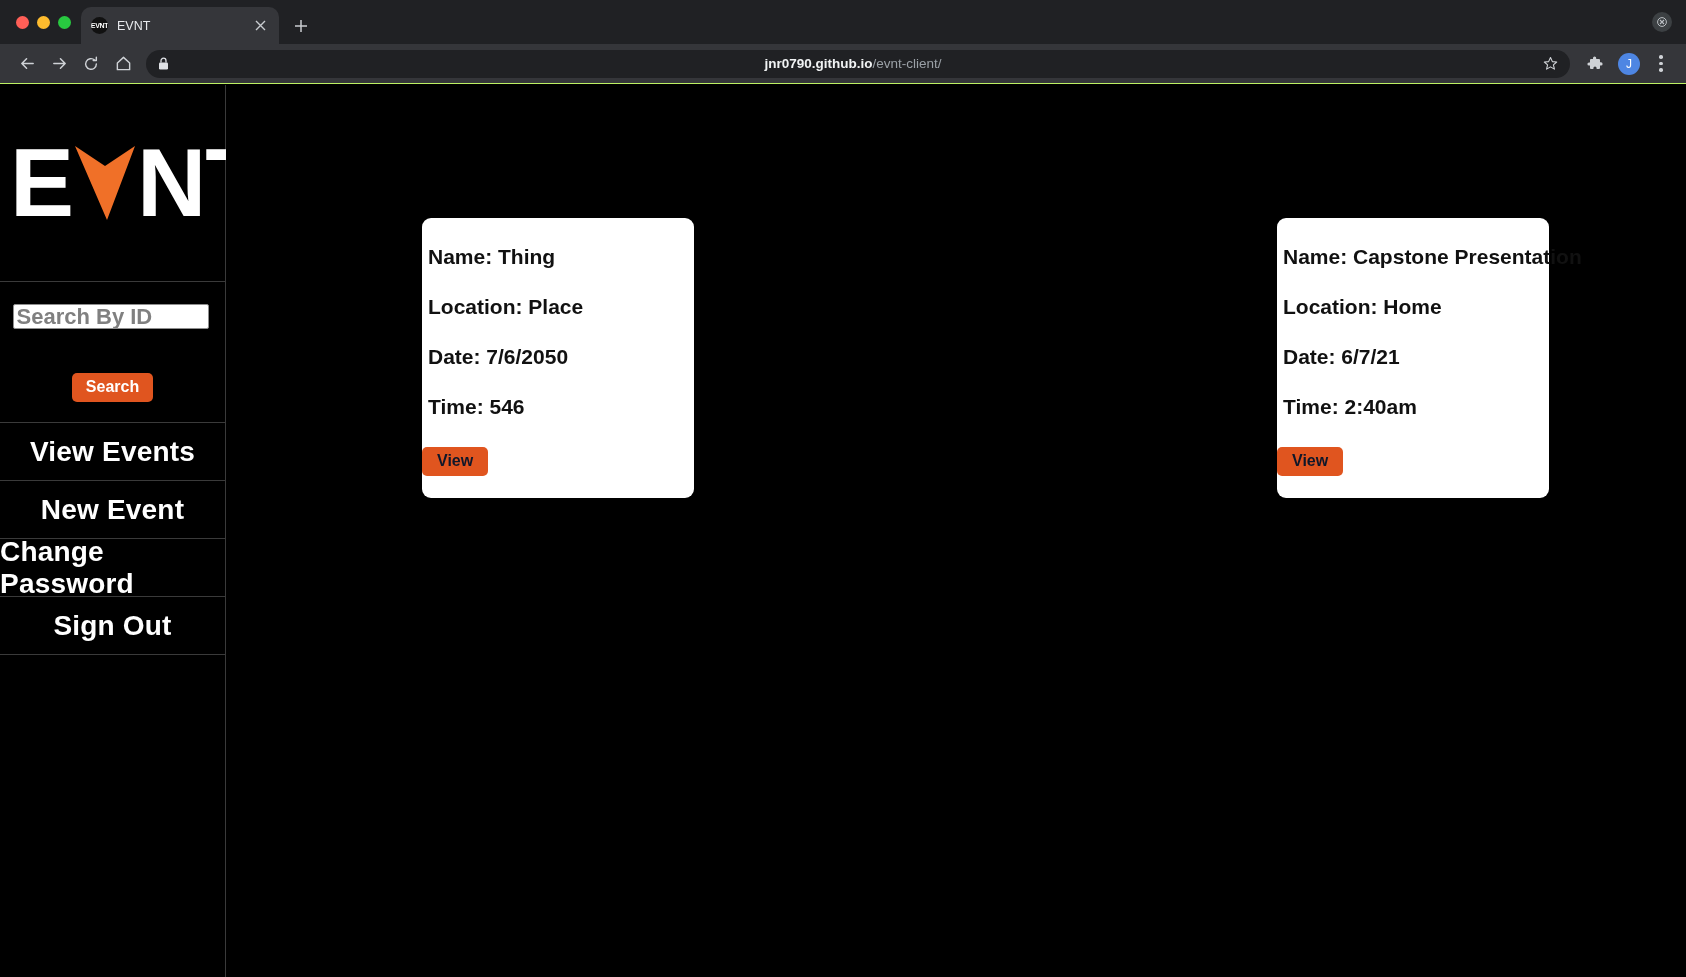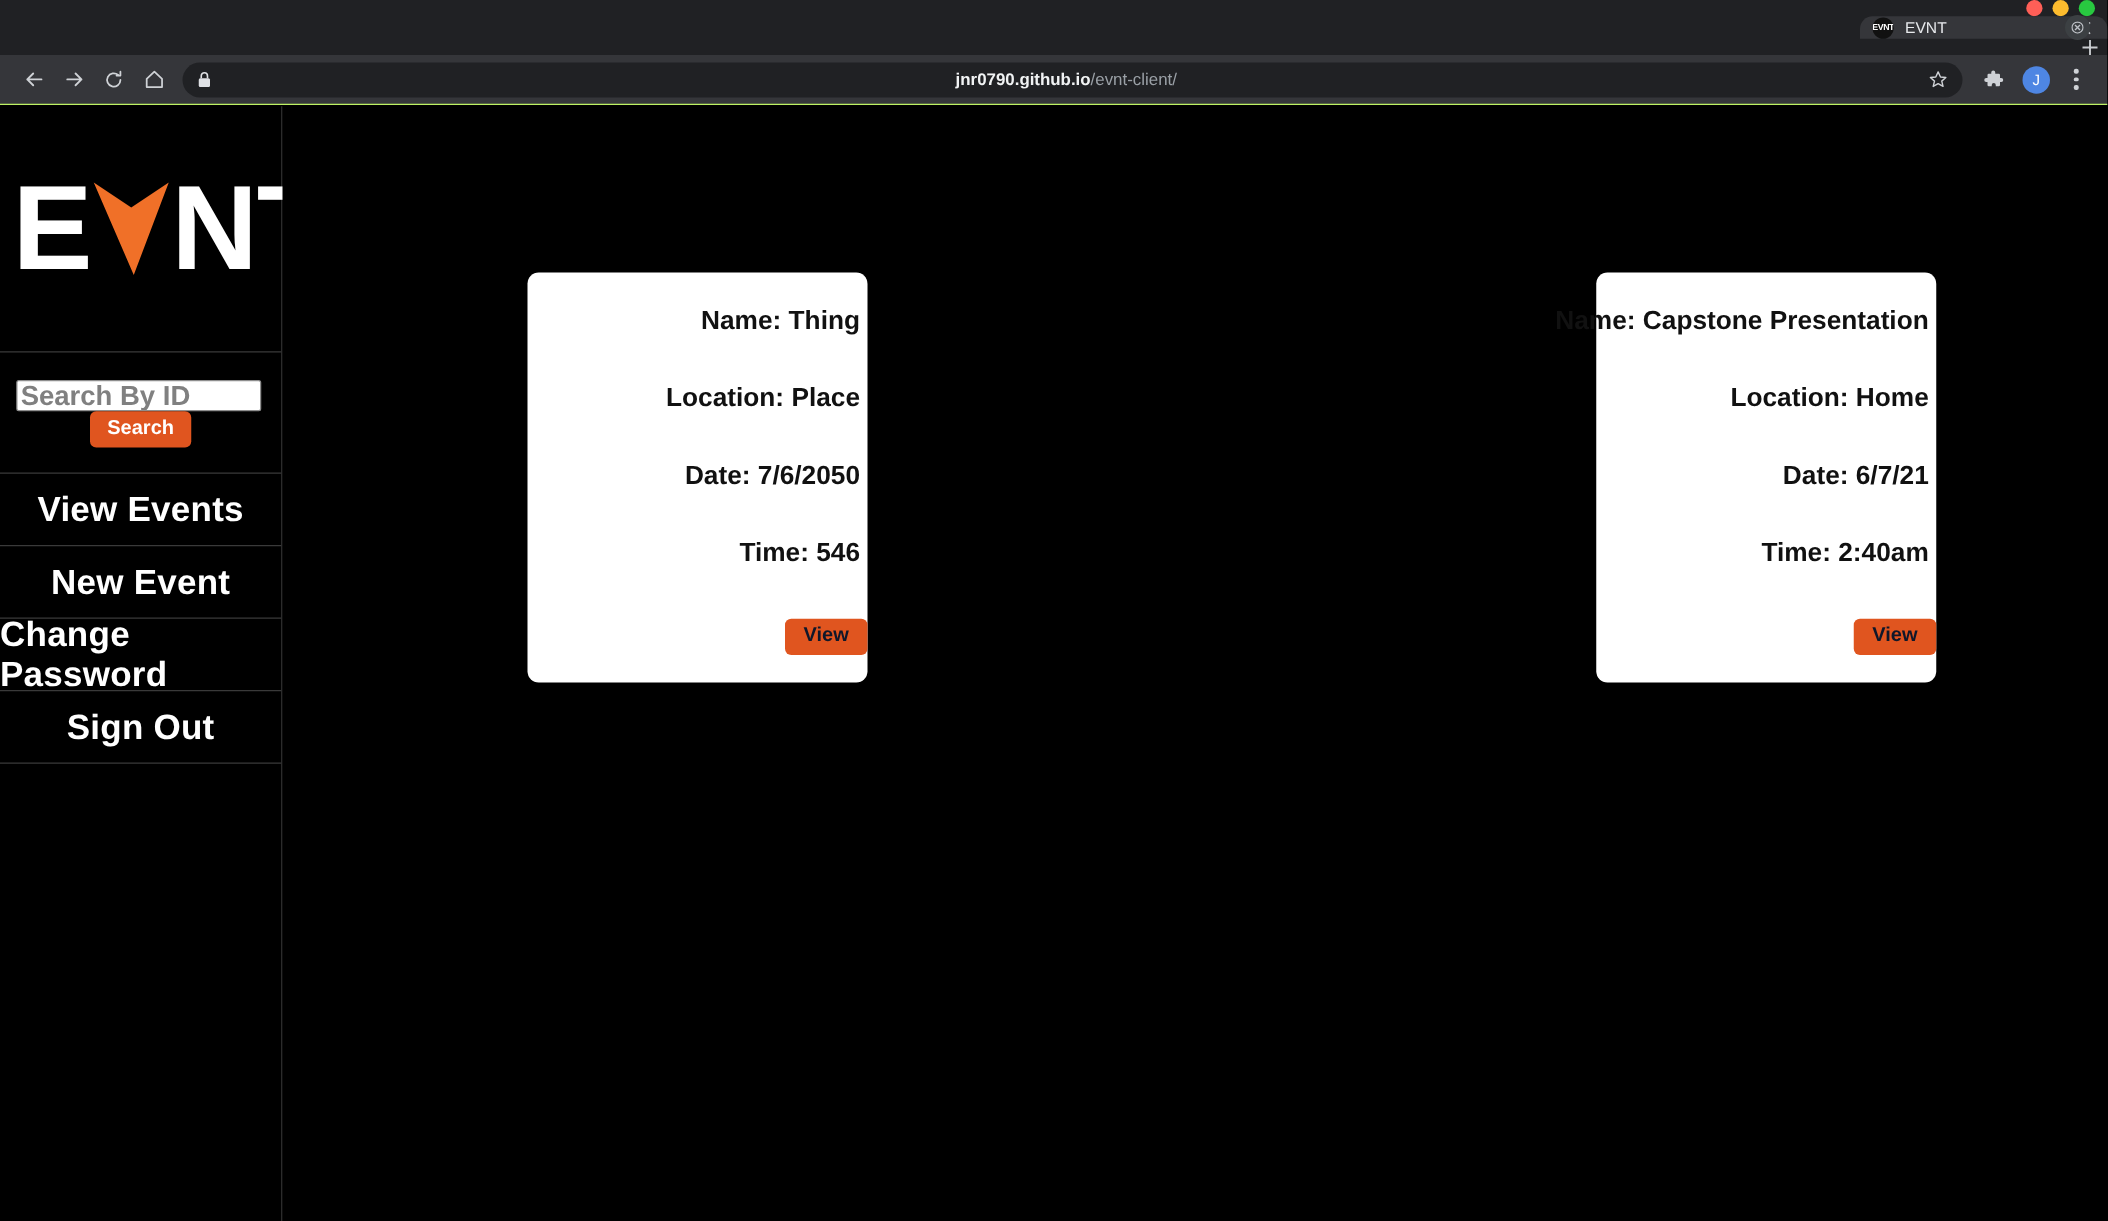--- a/index.html
+++ b/index.html
@@ -20,21 +20,20 @@
     background: #000;
   }
 
   #tabstrip {
     height: 44px;
     background: #202124;
     display: flex;
     align-items: flex-end;
     padding-left: 12px;
     position: relative;
-    flex-direction: column;
   }
 
   #traffic-lights {
     display: flex;
     align-items: center;
     gap: 8px;
     height: 44px;
     padding: 0 10px 0 4px;
   }
   .light { width: 13px; height: 13px; border-radius: 50%; display:block; }
@@ -238,20 +237,21 @@
     background: #e0551f;
     color: #fff;
     border: none;
     border-radius: 5px;
     padding: 6px 14px 7px 14px;
     font-family: "Liberation Sans Narrow", "Liberation Sans", sans-serif;
     font-weight: 700;
     font-size: 16px;
     line-height: 1;
     cursor: pointer;
+    margin-top: 44px;
   }
 
   .nav-item {
     height: 58px;
     border-bottom: 1px solid #3a3a3a;
     display: flex;
     align-items: center;
     justify-content: center;
     color: #fff;
     font-family: "Liberation Sans Narrow", "Liberation Sans", sans-serif;
@@ -275,22 +275,22 @@
     padding: 0 137px 0 196px;
   }
   .event-card {
     width: 272px;
     background: #fff;
     border-radius: 9px;
     padding: 20px 0 22px 0;
     box-shadow: 0 3px 8px rgba(0,0,0,0.55);
     display: flex;
     flex-direction: column;
-    align-items: flex-end;
-    gap: 12px;
+    align-items: flex-start;
+    gap: 0;
     flex: 0 0 auto;
   }
   .card-line {
     font-family: "Liberation Sans Narrow", "Liberation Sans", sans-serif;
     font-weight: 700;
     font-size: 21px;
     color: #111;
     line-height: 1;
     padding: 8px 6px;
     white-space: nowrap;

